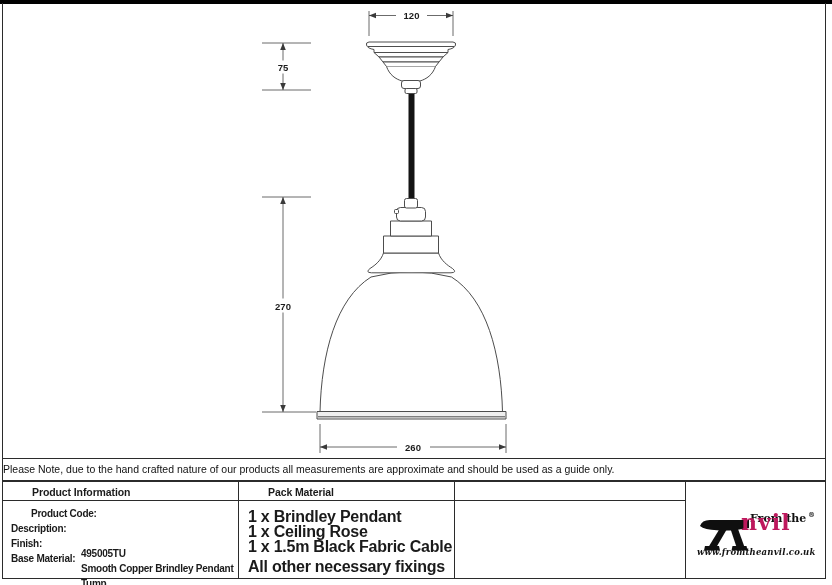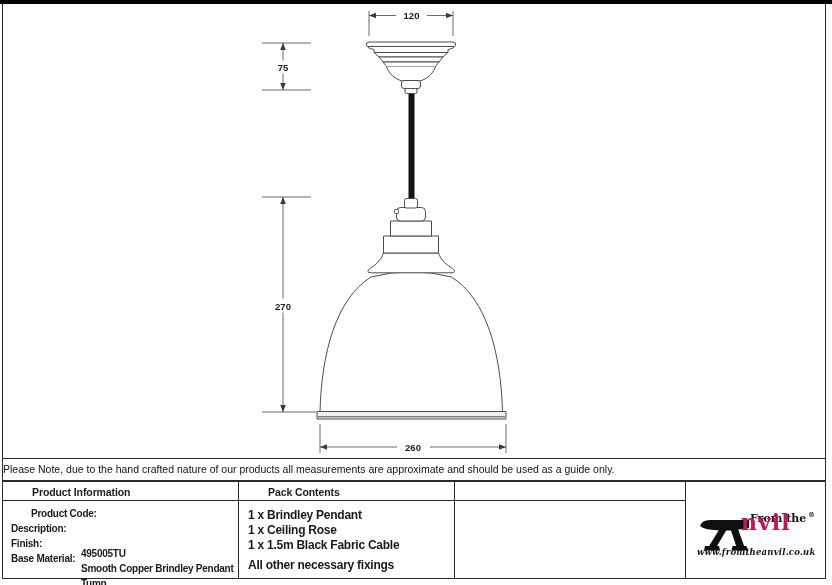--- a/index.html
+++ b/index.html
@@ -28,21 +28,21 @@
   }
   .col{position:absolute;top:0;height:100%;box-sizing:border-box;}
   .col1{left:0;width:235px;}
   .col2{left:235px;width:216px;border-left:1.2px solid #2b2b2b;}
   .col3{left:451px;width:231px;border-left:1.2px solid #2b2b2b;}
   .col4{left:682px;width:140px;border-left:1.2px solid #2b2b2b;}
   .hdr-line{position:absolute;left:0;top:18px;width:682px;border-bottom:1.2px solid #2b2b2b;}
   .cell-hdr{position:absolute;left:9px;top:4px;font-size:10.5px;letter-spacing:-0.1px;padding-left:20px;}
   .kv{position:absolute;left:8px;font-size:10px;letter-spacing:-0.25px;white-space:nowrap;}
   .kv .v{position:absolute;left:70px;top:0;margin-top:40px;}
-  .pc-item{position:absolute;left:9px;font-size:12px;letter-spacing:-0.25px;white-space:nowrap;}
+  .pc-item{position:absolute;left:9px;font-size:16px;letter-spacing:-0.25px;white-space:nowrap;}
   
   .logo{position:absolute;left:11px;top:30px;width:118px;height:50px;font-family:"DejaVu Serif",serif;}
   .logo-tagline{position:absolute;left:53px;top:0px;font-size:11px;font-weight:bold;color:#111;white-space:nowrap;}
   .logo-dot{position:absolute;left:95px;top:1px;font-size:8px;color:#111;}
   .logo-brand{position:absolute;left:44px;top:-1px;font-size:22px;font-weight:600;color:#be185d;letter-spacing:1px;line-height:1;}
   .logo-reg{position:absolute;right:0px;top:-2px;font-size:7px;color:#111;}
   .logo-url{position:absolute;left:0;top:35px;width:118px;text-align:center;
     font-size:8.5px;font-style:italic;font-weight:bold;color:#151515;letter-spacing:0.2px;white-space:nowrap;}
   .anvil-svg{position:absolute;left:2px;top:5px;}
 </style>
@@ -147,21 +147,21 @@
         <span>Finish:</span>
         <span class="v">Tump</span>
       </div>
       <div class="kv" style="top:71px;">
         <span>Base Material:</span>
         <span class="v">Copper</span>
       </div>
     </div>
 
     <div class="col col2">
-      <div class="cell-hdr">Pack Contents</div>
+      <div class="cell-hdr">Pack Material</div>
       <div class="pc-item" style="top:26px;">1 x Brindley Pendant</div>
       <div class="pc-item" style="top:41px;">1 x Ceiling Rose</div>
       <div class="pc-item" style="top:56px;">1 x 1.5m Black Fabric Cable</div>
       <div class="pc-item" style="top:76px;">All other necessary fixings</div>
     </div>
 
     <div class="col col3"></div>
 
     <div class="col col4">
       <div class="logo">

